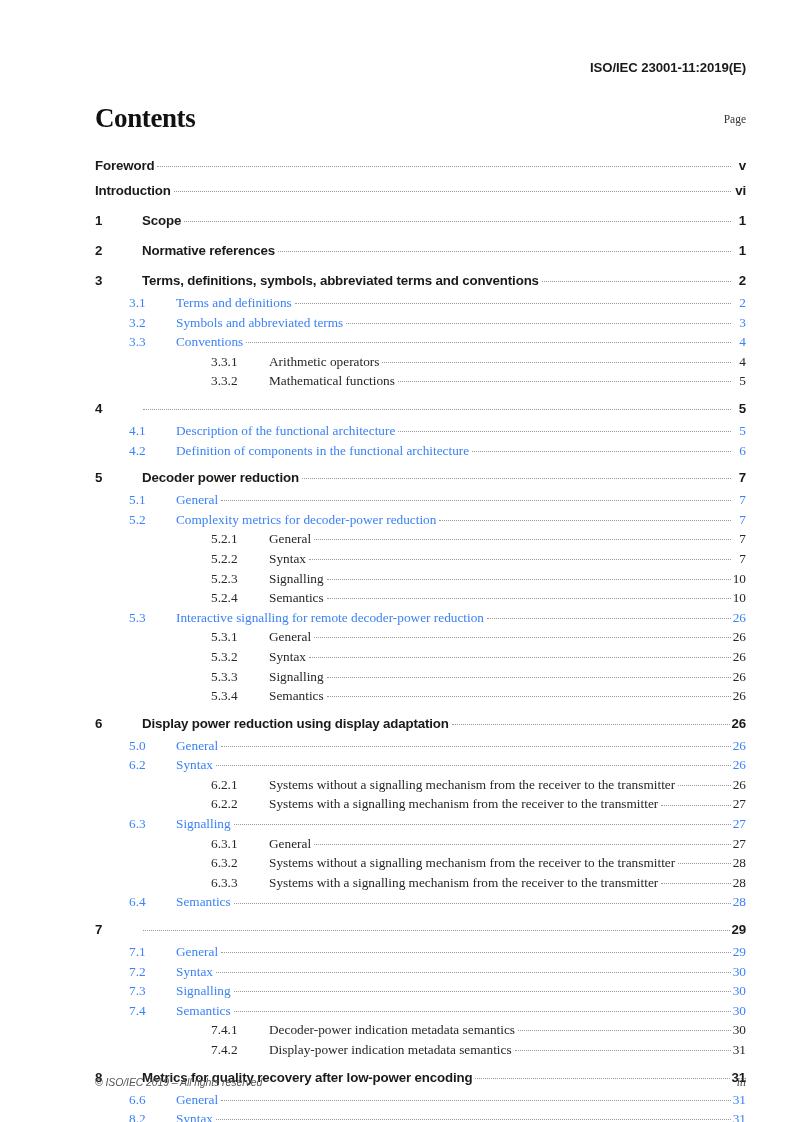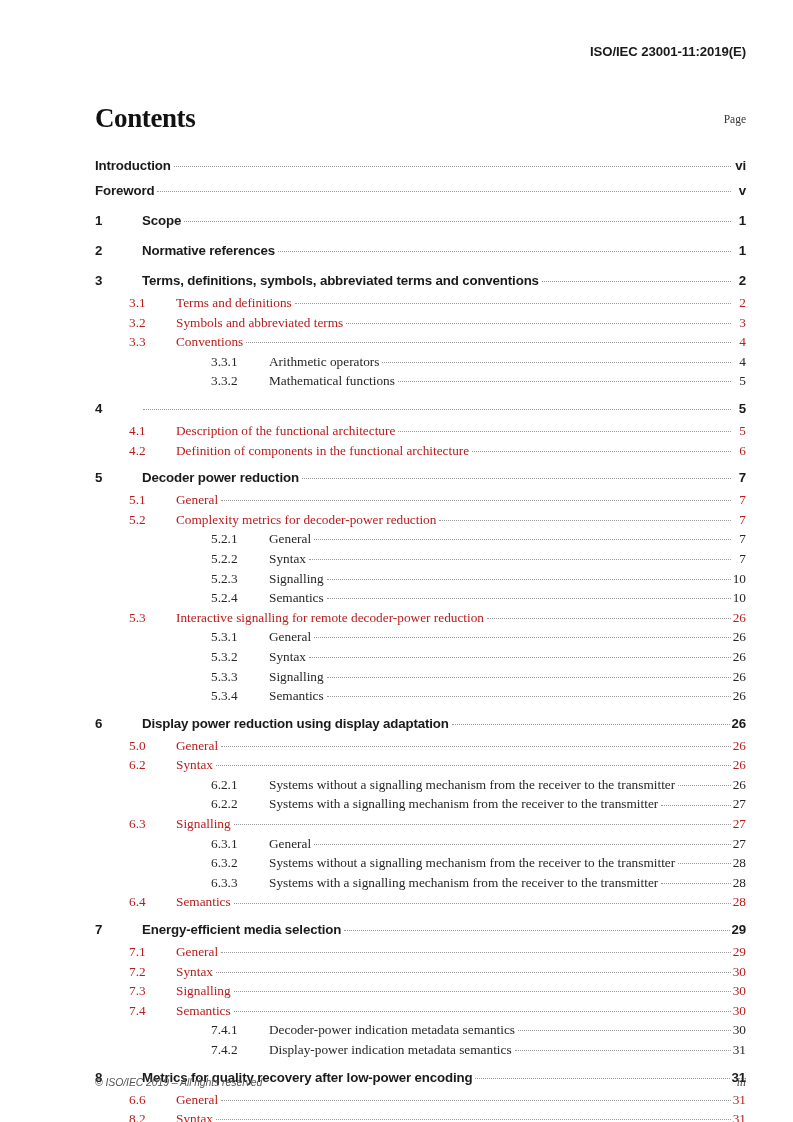--- a/index.html
+++ b/index.html
@@ -20,21 +20,21 @@
   .page {
     position: relative;
     width: 793px;
     height: 1122px;
     padding: 0;
   }
 
   
   .doc-header {
     position: absolute;
-    top: 44px;
+    top: 60px;
     right: 47px;
     font-family: "Liberation Sans", sans-serif;
     font-weight: bold;
     font-size: 13.2px;
     letter-spacing: -0.1px;
     color: #1a1a1a;
     white-space: nowrap;
     text-align: right;
   }
 
@@ -132,21 +132,21 @@
     letter-spacing: -0.15px;
   }
   .lvl1 .num { width: 47px; }
 
   
   .lvl2 {
     font-family: "Liberation Serif", serif;
     font-weight: normal;
     font-size: 13.3px;
     line-height: 19.6px;
-    color: #b91c1c;
+    color: #3b82f6;
   }
   .lvl2 .num { width: 47px; margin-left: 34px; }
 
   
   .lvl3 {
     font-family: "Liberation Serif", serif;
     font-weight: normal;
     font-size: 13.3px;
     line-height: 19.6px;
     color: #262626;
@@ -185,29 +185,29 @@
   <div class="doc-header">ISO/IEC 23001-11:2019(E)</div>
 
   <div class="contents-head">
     <div class="contents-title">Contents</div>
     <div class="page-word">Page</div>
   </div>
 
   <div class="toc" id="toc-list">
       <div class="toc-row lvl-front">
         <span class="num"></span>
-        <span class="title-cell">Introduction</span>
-        <span class="leader"></span>
-        <span class="pg">vi</span>
+        <span class="title-cell">Foreword</span>
+        <span class="leader"></span>
+        <span class="pg">v</span>
       </div>
       <div class="toc-row lvl-front">
         <span class="num"></span>
-        <span class="title-cell">Foreword</span>
-        <span class="leader"></span>
-        <span class="pg">v</span>
+        <span class="title-cell">Introduction</span>
+        <span class="leader"></span>
+        <span class="pg">vi</span>
       </div>
       <div class="toc-row lvl1 gap-before">
         <span class="num">1</span>
         <span class="title-cell">Scope</span>
         <span class="leader"></span>
         <span class="pg">1</span>
       </div>
       <div class="toc-row lvl1 gap-before">
         <span class="num">2</span>
         <span class="title-cell">Normative references</span>
@@ -394,21 +394,20 @@
         <span class="pg">28</span>
       </div>
       <div class="toc-row lvl2">
         <span class="num">6.4</span>
         <span class="title-cell">Semantics</span>
         <span class="leader"></span>
         <span class="pg">28</span>
       </div>
       <div class="toc-row lvl1 gap-before">
         <span class="num">7</span>
-        <span class="title-cell">Energy-efficient media selection</span>
         <span class="leader"></span>
         <span class="pg">29</span>
       </div>
       <div class="toc-row lvl2">
         <span class="num">7.1</span>
         <span class="title-cell">General</span>
         <span class="leader"></span>
         <span class="pg">29</span>
       </div>
       <div class="toc-row lvl2">

